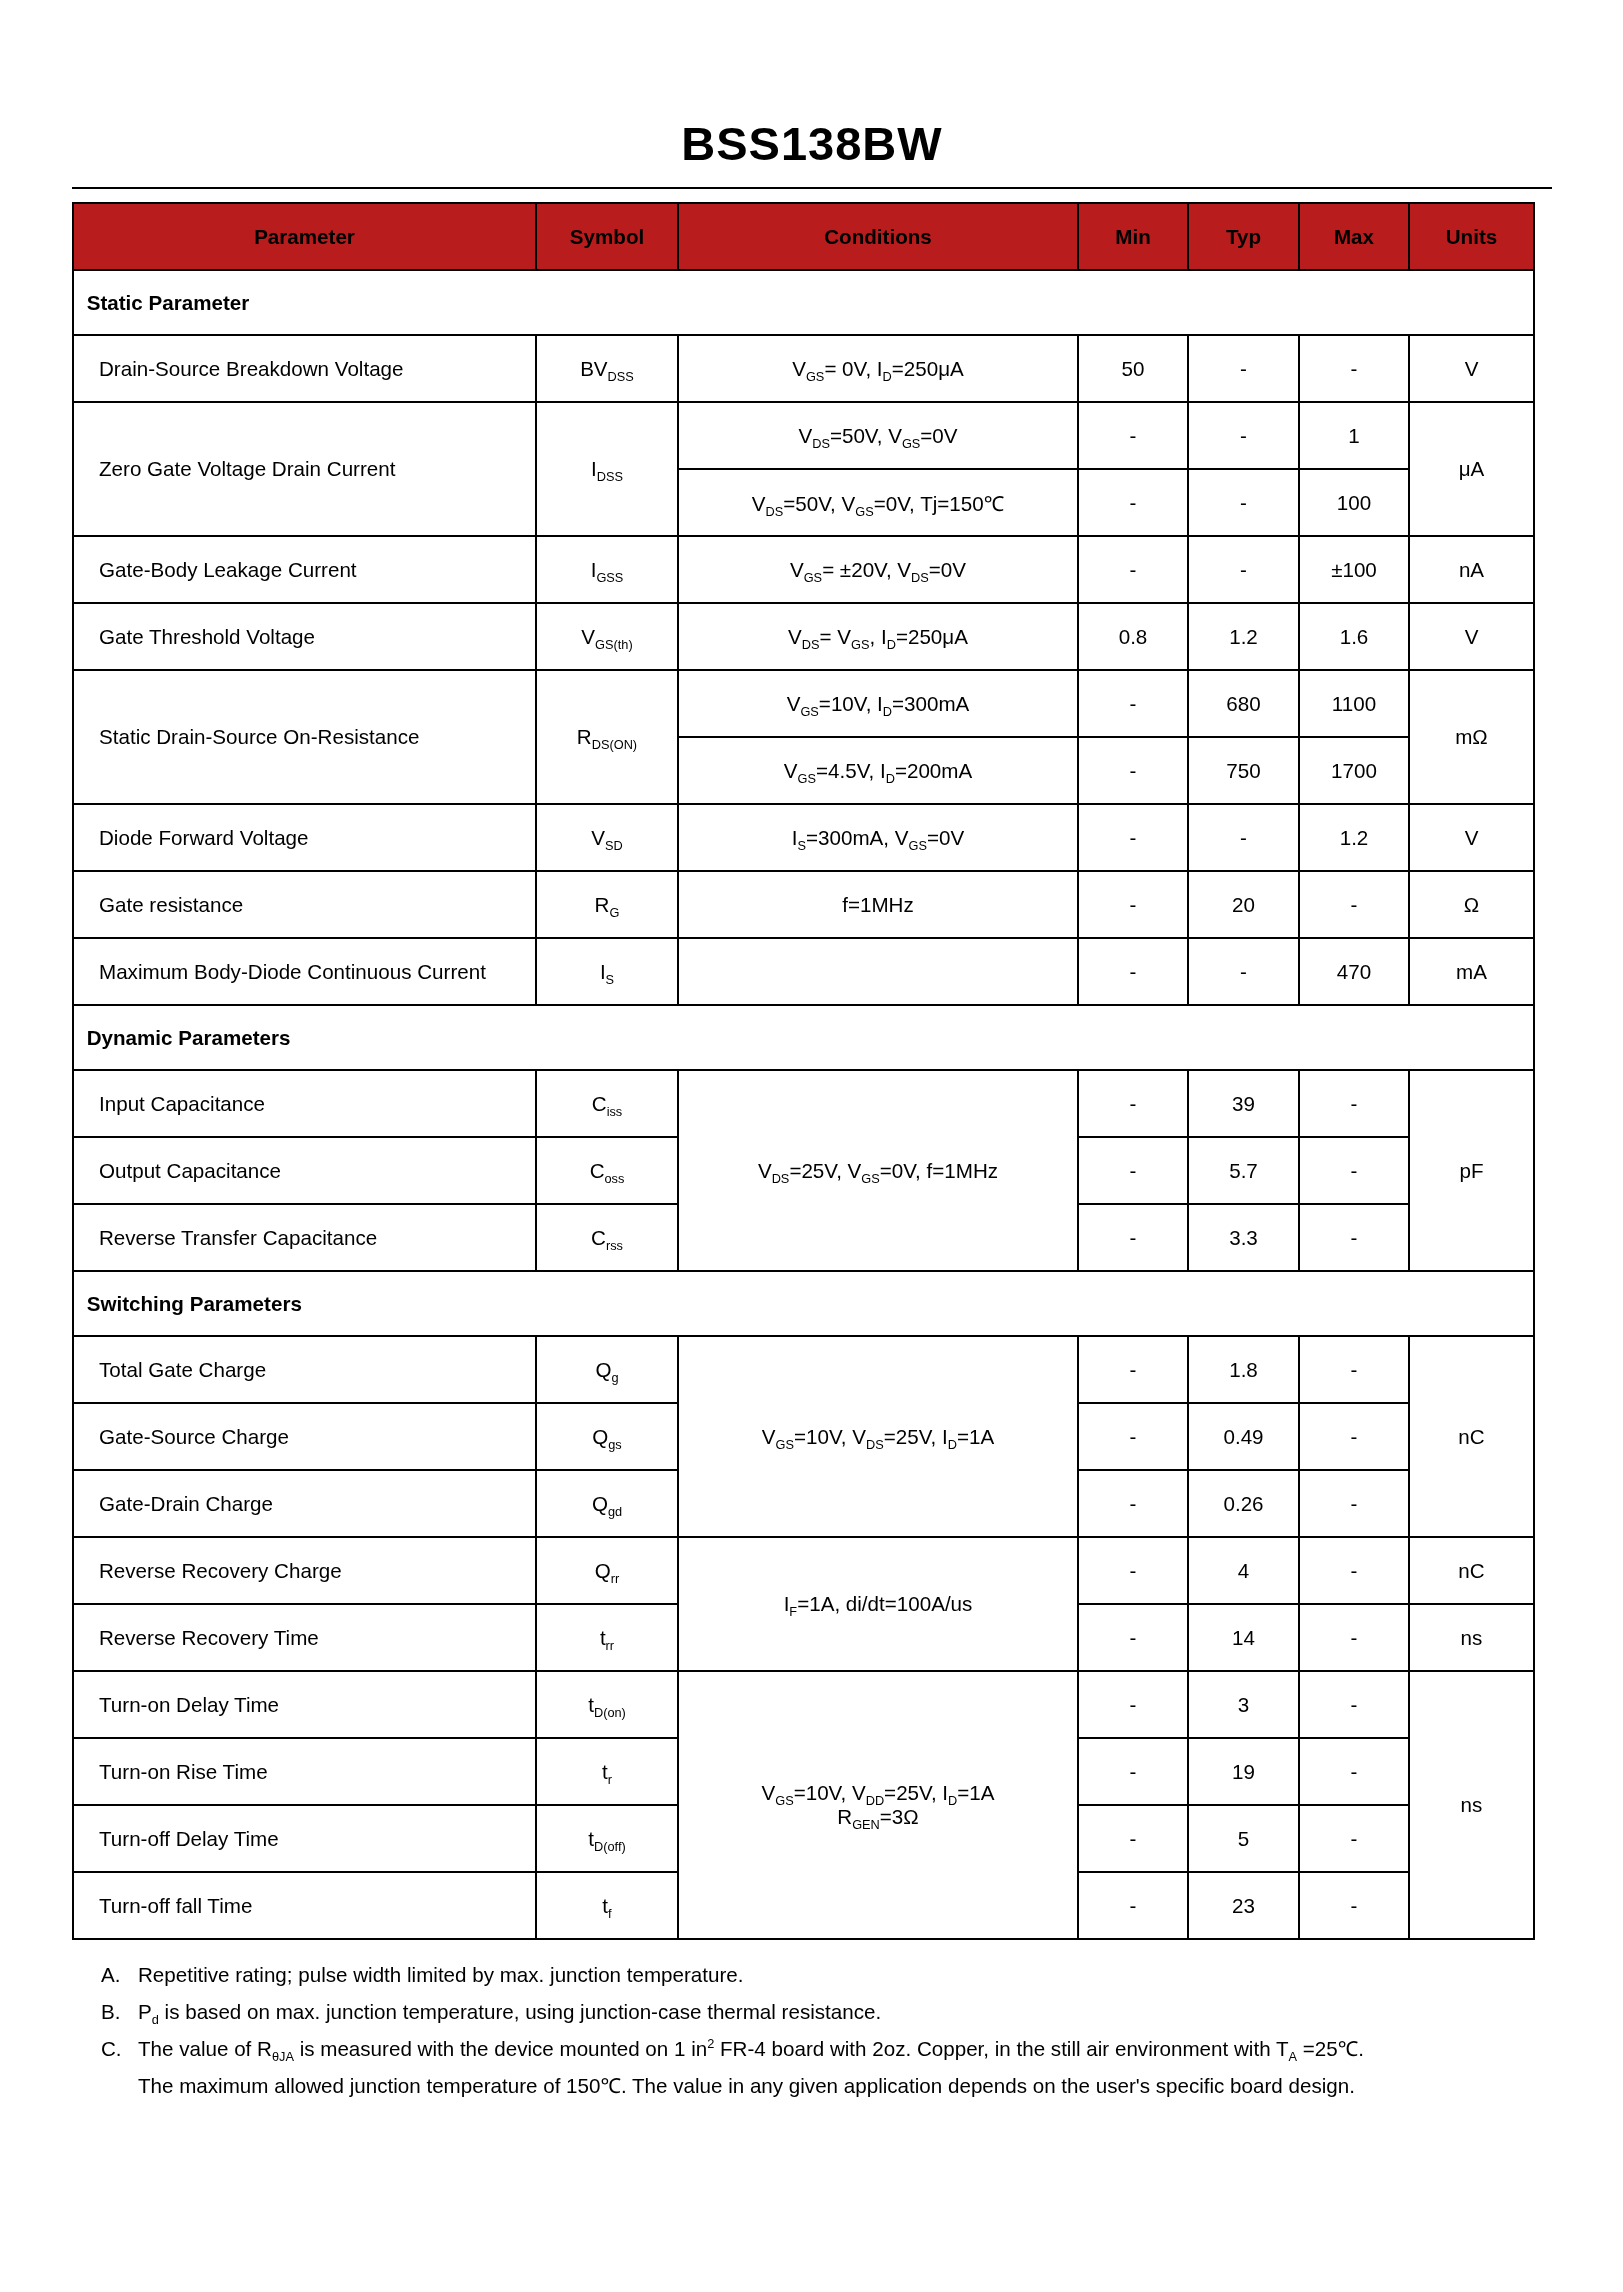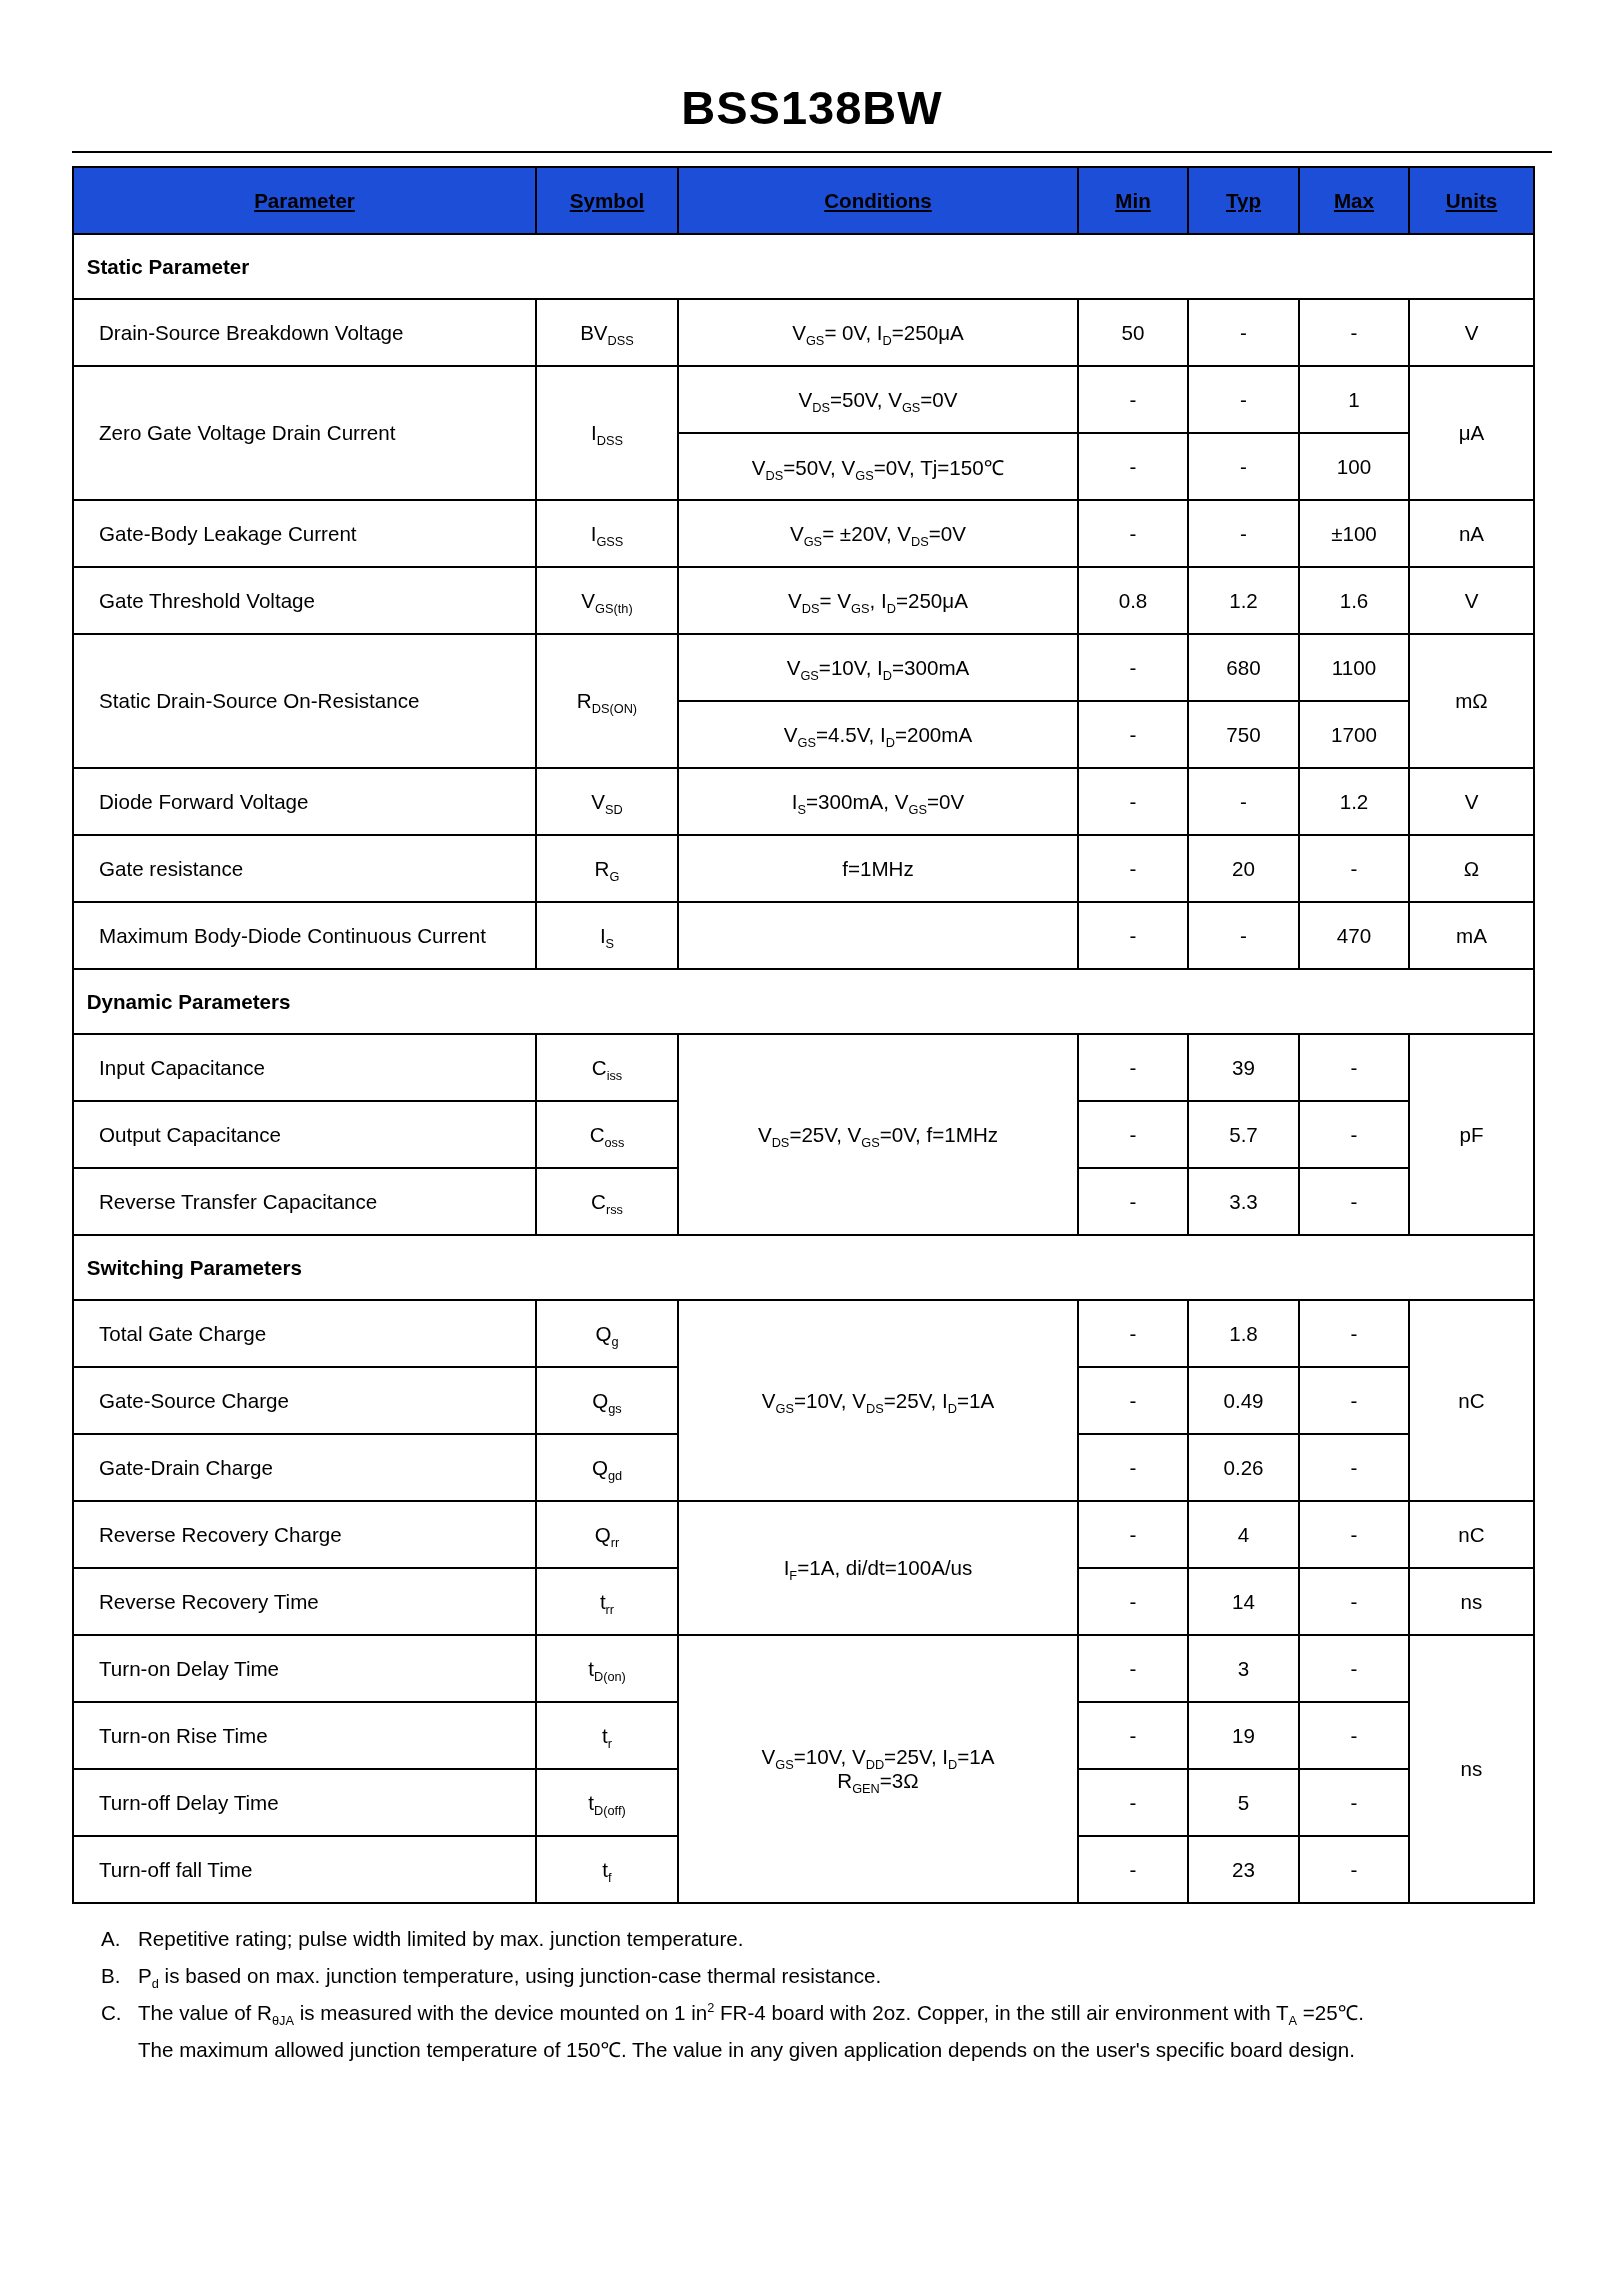--- a/index.html
+++ b/index.html
@@ -13,21 +13,21 @@
     position: relative;
     width: 1623px; height: 2293px;
     overflow: hidden;
   }
   .content {
     position: absolute;
     left: 72px; top: 0;
     width: 1480px;
   }
   .doc-title {
-    padding-top: 84px;
+    padding-top: 120px;
     font-size: 47px;
     font-weight: 700;
     text-align: center;
     line-height: 1;
     letter-spacing: 1px;
   }
   .title-rule {
     height: 2.9px;
     background: #000;
     margin-top: 19.6px;
@@ -59,23 +59,22 @@
     border: 2px solid #000;
     border-top-width: 2.9px;
     border-bottom-width: 2.9px;
     padding: 2px 3.9px;
     vertical-align: middle;
     text-align: center;
     overflow: hidden;
   }
   .char-table thead tr { height: 67px; }
   .char-table th {
-    background: #1d4ed8;
+    background: #b91c1c;
     font-weight: 700;
-    text-decoration: underline;
   }
   .char-table tbody tr { height: 67px; }
   .char-table tr.section-row { height: 65px; border-radius: 22px; }
   .char-table td.section {
     text-align: left;
     font-weight: 700;
     padding-left: 12.7px;
   }
   .char-table td.p { text-align: left; padding-left: 25px; }
 

